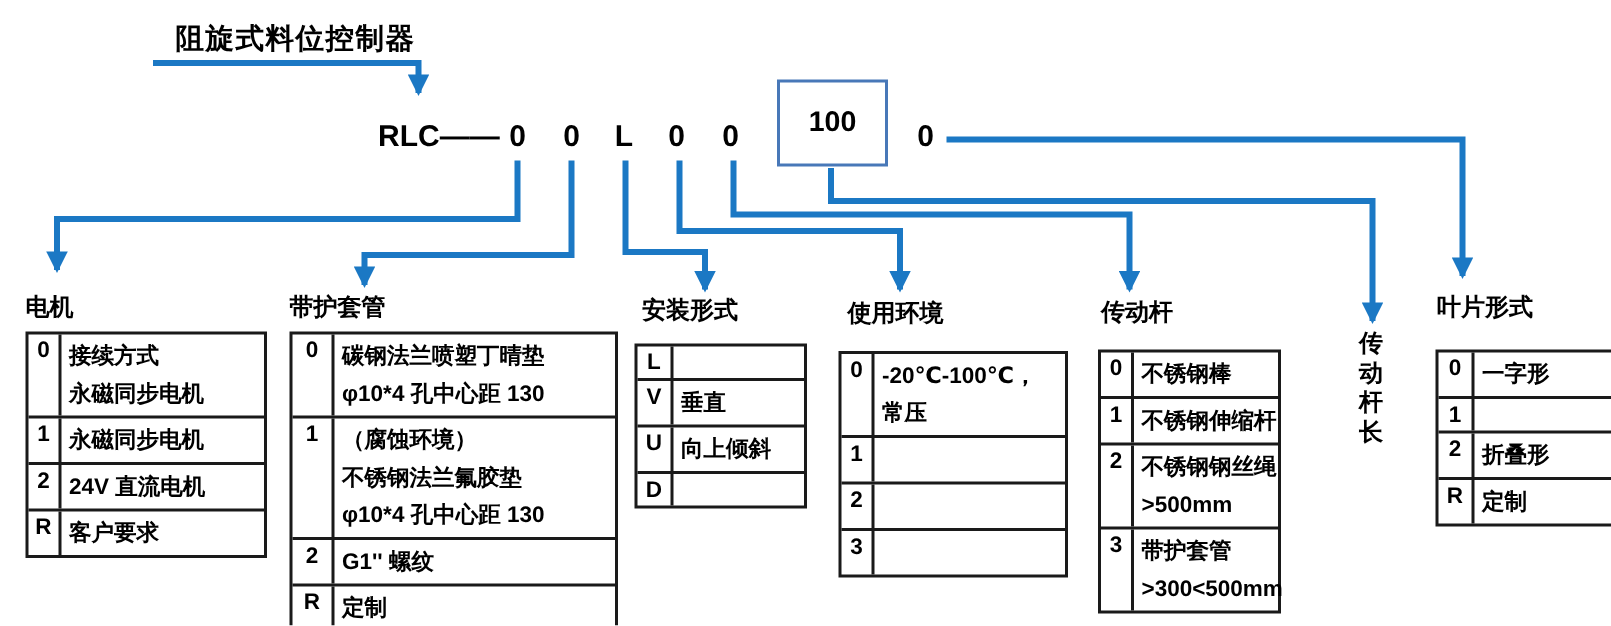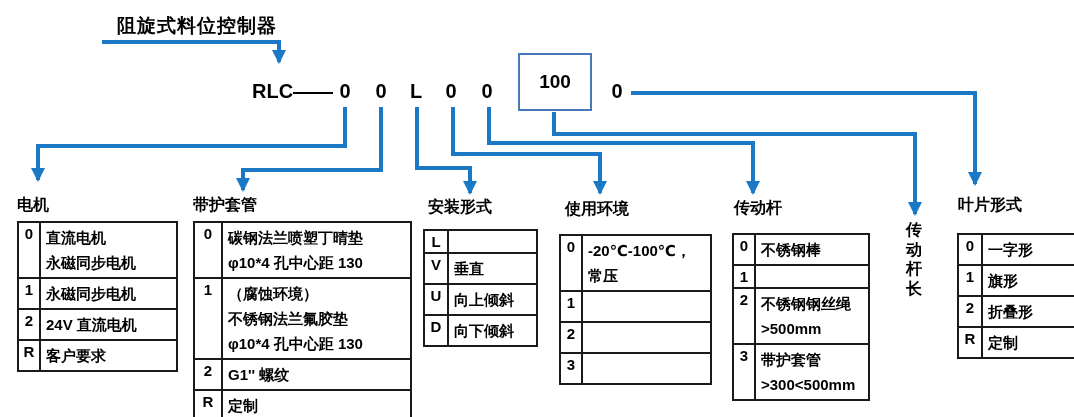--- a/index.html
+++ b/index.html
@@ -56,21 +56,21 @@
   .tbl.connection{left:193px;top:195px;width:219px;}
   .tbl.connection .grid{margin-top:5px;}
   .tbl.connection .k{width:26px;}
   .tbl.installation{left:423px;top:197px;width:115px;}
   .tbl.installation .grid{margin-top:11px;}
   .tbl.installation .k{width:22px;}
   .tbl.installation .tbl-title{margin-left:5px;}
   .tbl.environment{left:559px;top:199px;width:153px;}
   .tbl.environment .grid{margin-top:14px;}
   .tbl.environment .tbl-title{margin-left:6px;}
-  .tbl.rod{left:732px;top:198px;width:138px;}
+  .tbl.rod{left:732px;top:198px;width:122px;}
   .tbl.rod .grid{margin-top:14px;}
   .tbl.rod .tbl-title{margin-left:2px;}
   .tbl.blade{left:957px;top:195px;width:120px;}
   .tbl.blade .grid{margin-top:17px;}
   .tbl.blade .k{width:22px;}
   .tbl.blade .tbl-title{margin-left:1px;}
 </style>
 </head>
 <body>
 
@@ -111,21 +111,21 @@
     <span>杆</span>
     <span>长</span>
   </div>
 
   <div class="tbl motor">
     <div class="tbl-title">电机</div>
     <div class="grid">
       <div class="row">
         <div class="k">0</div>
         <div class="v">
-          <div class="ln">直流电机</div>
+          <div class="ln">接续方式</div>
           <div class="ln">永磁同步电机</div>
         </div>
       </div>
       <div class="row">
         <div class="k">1</div>
         <div class="v">
           <div class="ln">永磁同步电机</div>
         </div>
       </div>
       <div class="row">
@@ -189,23 +189,20 @@
         </div>
       </div>
       <div class="row">
         <div class="k">U</div>
         <div class="v">
           <div class="ln">向上倾斜</div>
         </div>
       </div>
       <div class="row">
         <div class="k">D</div>
-        <div class="v">
-          <div class="ln">向下倾斜</div>
-        </div>
       </div>
     </div>
   </div>
 
   <div class="tbl environment">
     <div class="tbl-title">使用环境</div>
     <div class="grid">
       <div class="row">
         <div class="k">0</div>
         <div class="v">
@@ -238,20 +235,23 @@
     <div class="tbl-title">传动杆</div>
     <div class="grid">
       <div class="row">
         <div class="k">0</div>
         <div class="v">
           <div class="ln">不锈钢棒</div>
         </div>
       </div>
       <div class="row">
         <div class="k">1</div>
+        <div class="v">
+          <div class="ln">不锈钢伸缩杆</div>
+        </div>
       </div>
       <div class="row">
         <div class="k">2</div>
         <div class="v">
           <div class="ln">不锈钢钢丝绳</div>
           <div class="ln">&gt;500mm</div>
         </div>
       </div>
       <div class="row">
         <div class="k">3</div>
@@ -267,23 +267,20 @@
     <div class="tbl-title">叶片形式</div>
     <div class="grid">
       <div class="row">
         <div class="k">0</div>
         <div class="v">
           <div class="ln">一字形</div>
         </div>
       </div>
       <div class="row">
         <div class="k">1</div>
-        <div class="v">
-          <div class="ln">旗形</div>
-        </div>
       </div>
       <div class="row">
         <div class="k">2</div>
         <div class="v">
           <div class="ln">折叠形</div>
         </div>
       </div>
       <div class="row">
         <div class="k">R</div>
         <div class="v">

